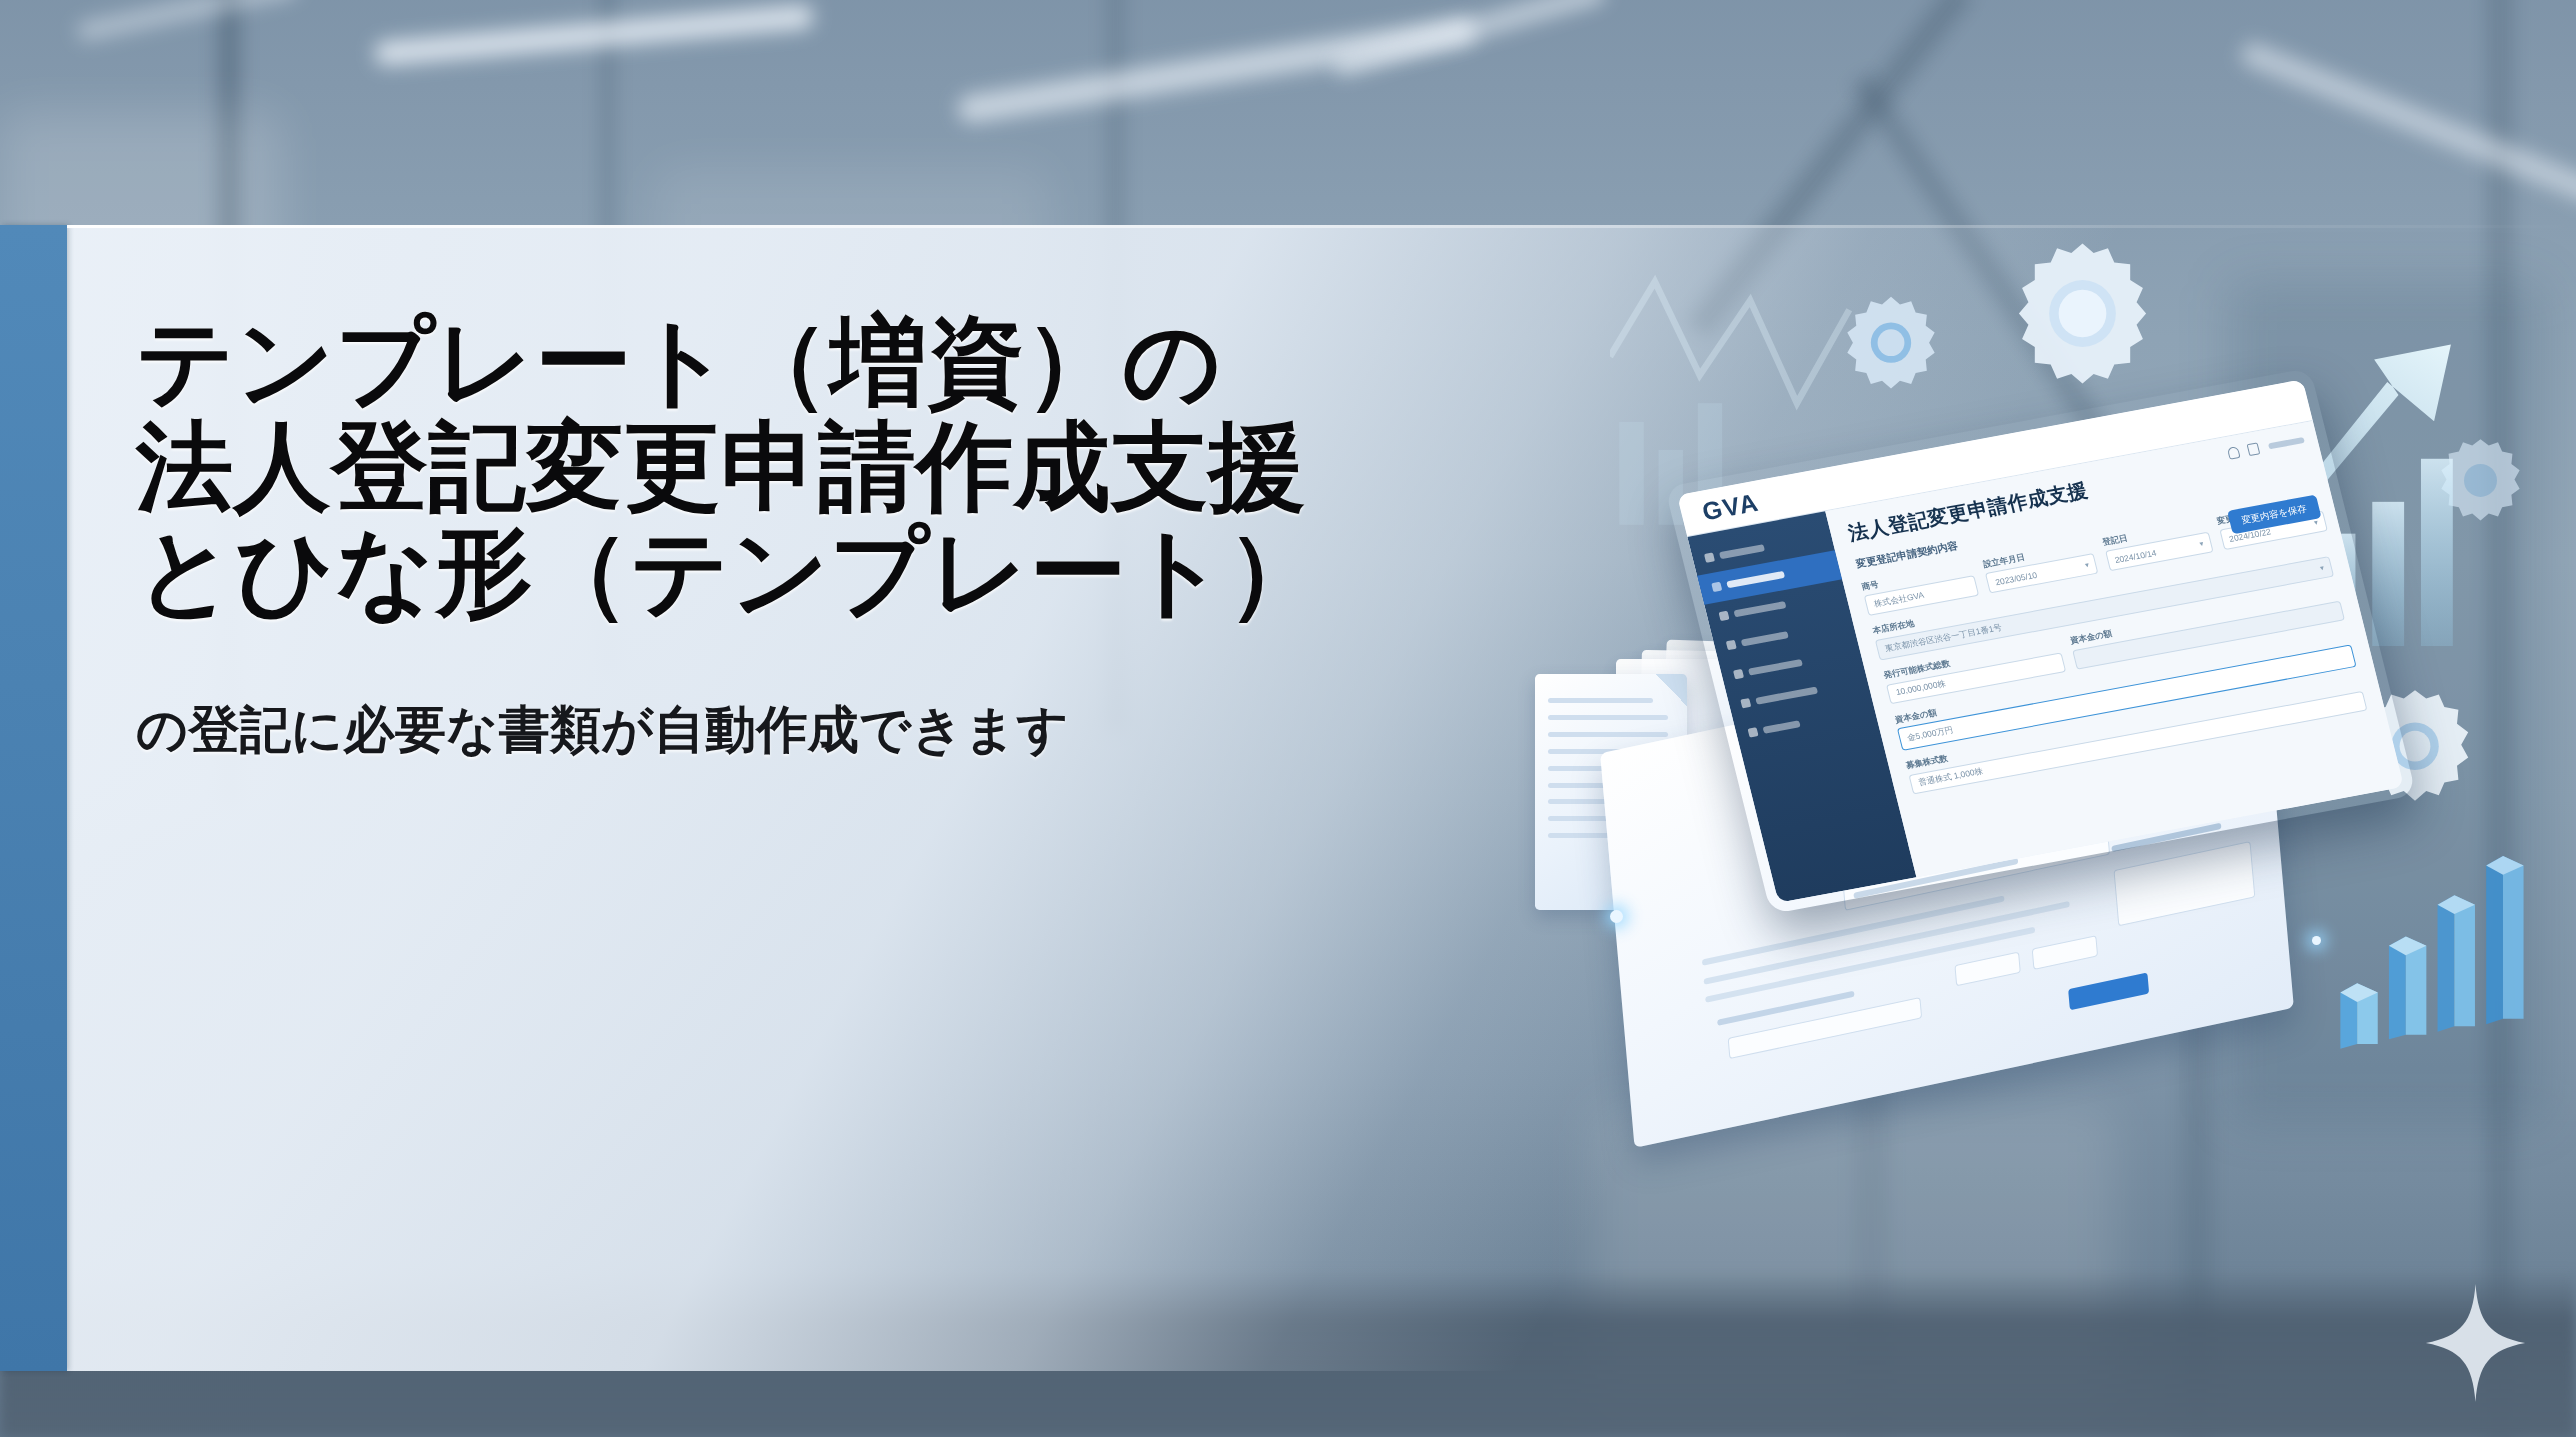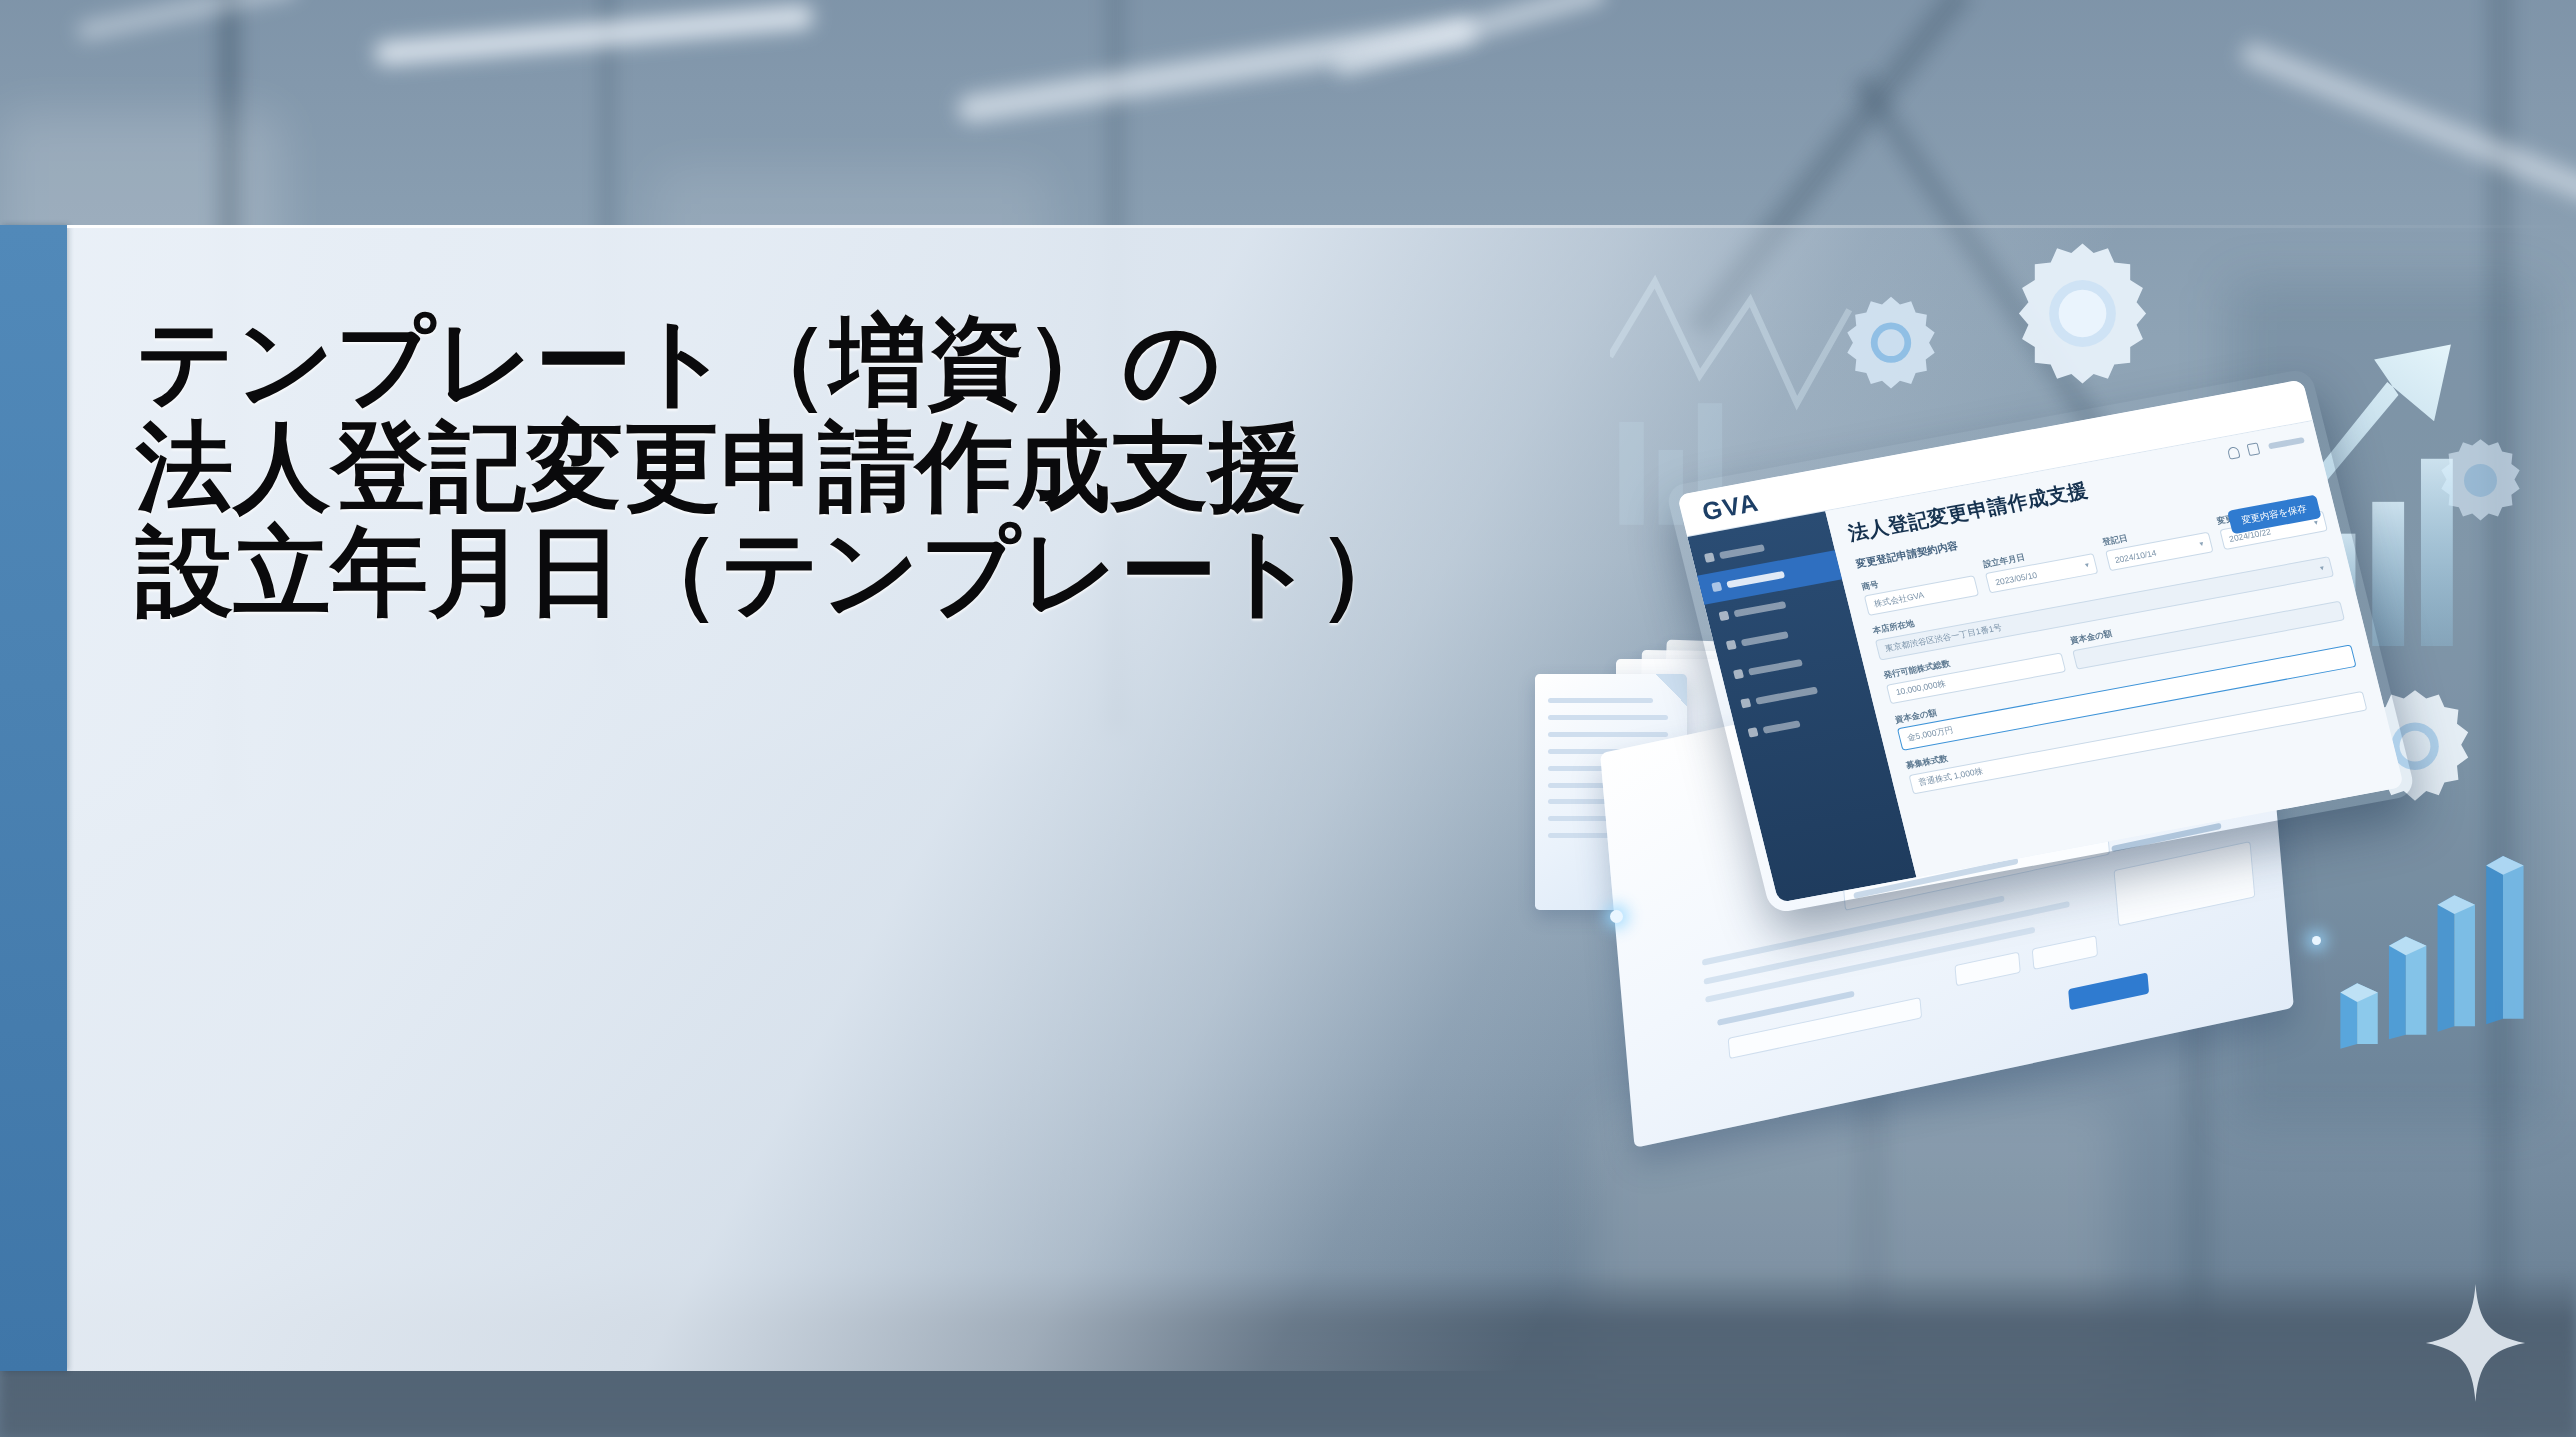--- a/index.html
+++ b/index.html
@@ -496,18 +496,19 @@
 <div class="sparkle" style="left:2424px;top:1282px;">
   <svg width="103" height="122" viewBox="0 0 110 130">
     <path d="M55 2 C58 42 70 58 108 65 C70 72 58 88 55 128 C52 88 40 72 2 65 C40 58 52 42 55 2 Z" fill="#dfe7ee" opacity="0.95"></path>
   </svg>
 </div>
 
 <div class="content">
   <h1 class="title">
     <span class="ln">テンプレート（増資）の</span>
     <span class="ln">法人登記変更申請作成支援</span>
-    <span class="ln">設立年月日（テンプレート）</span>
+    <span class="ln">とひな形（テンプレート）</span>
   </h1>
   <p class="subtitle">
+    <span class="ln">の登記に必要な書類が自動作成できます</span>
   </p>
 </div>
 
 
 </body></html>

